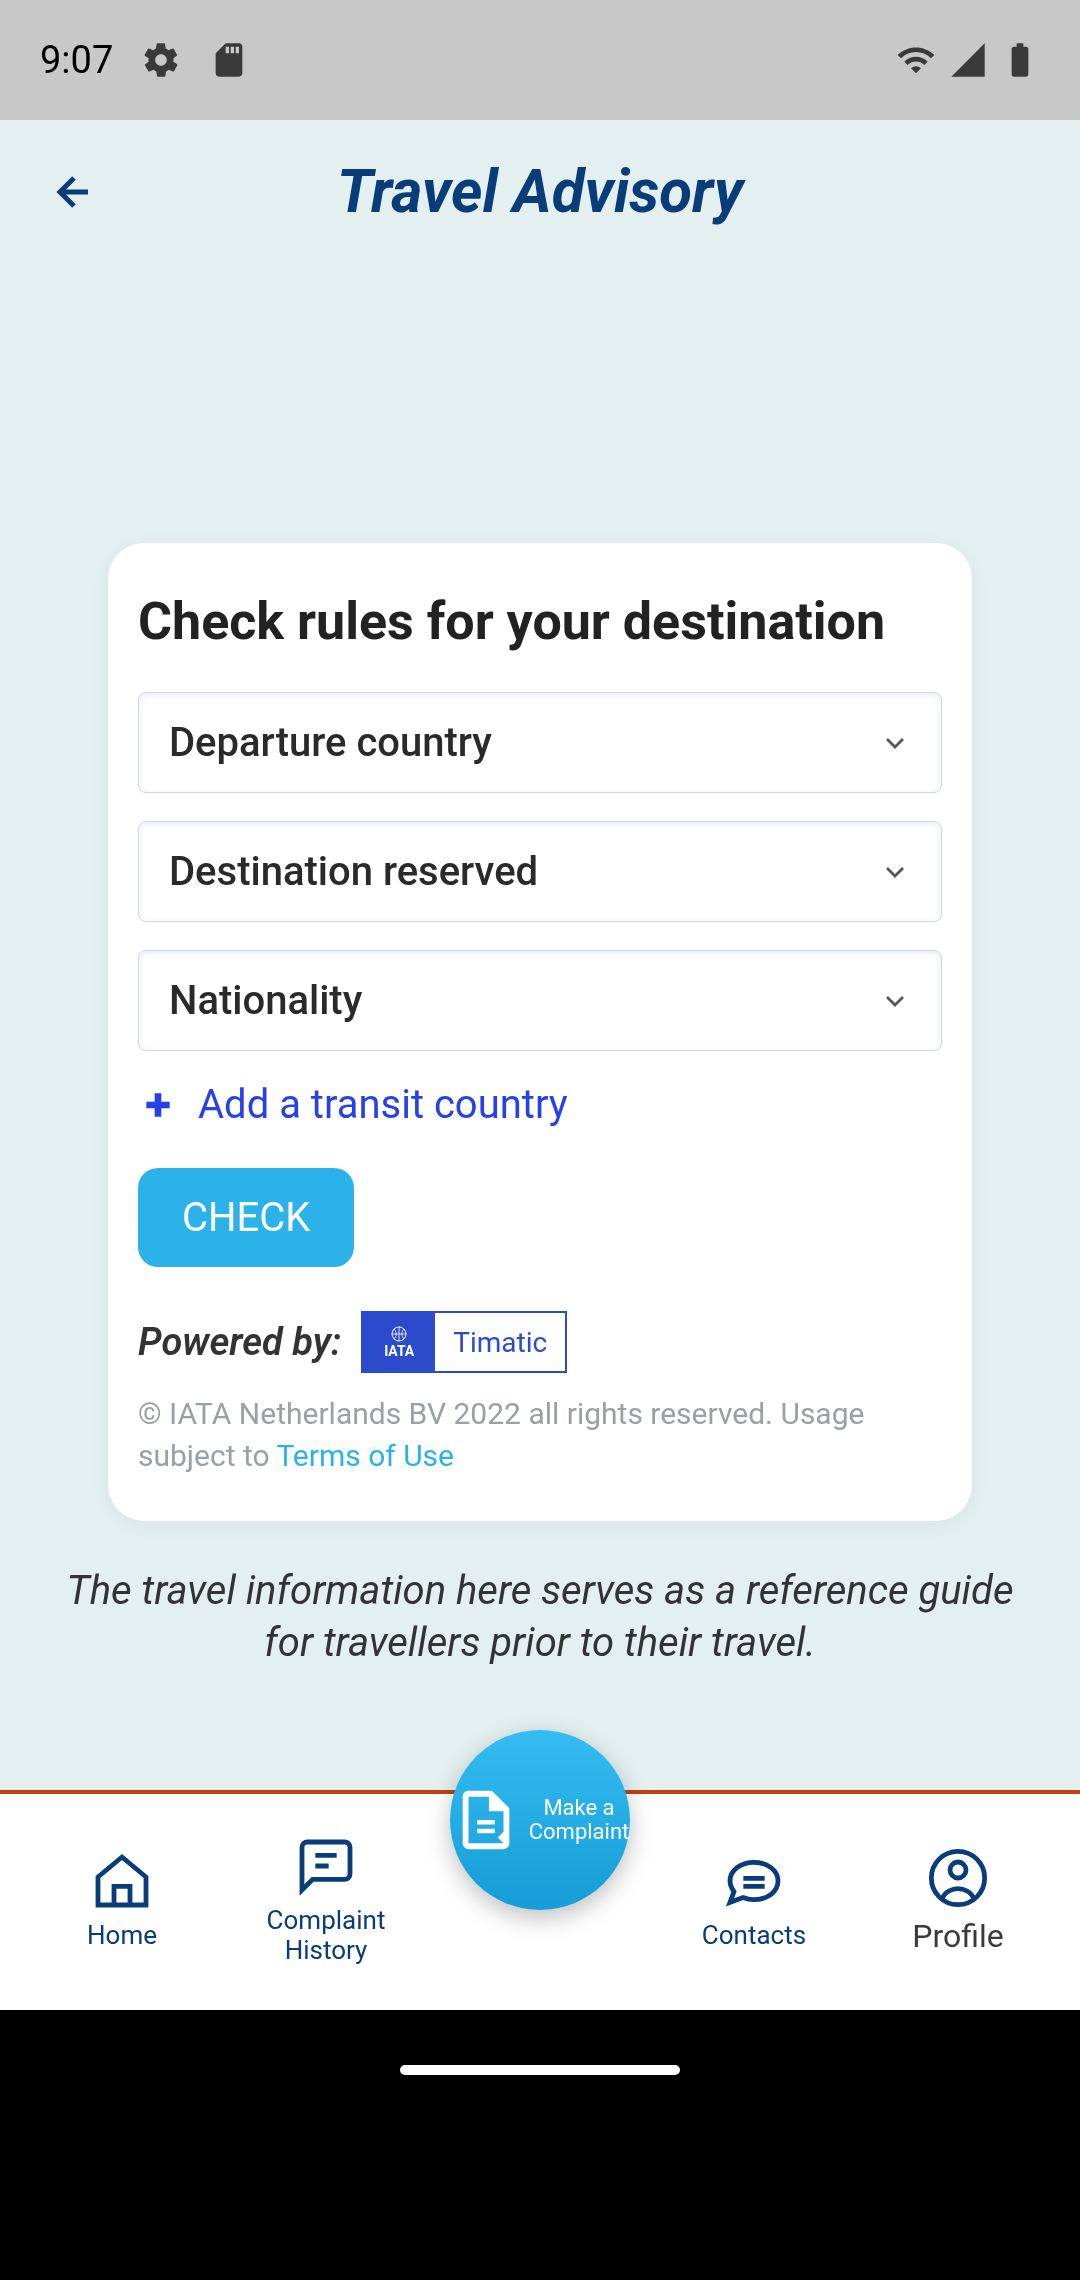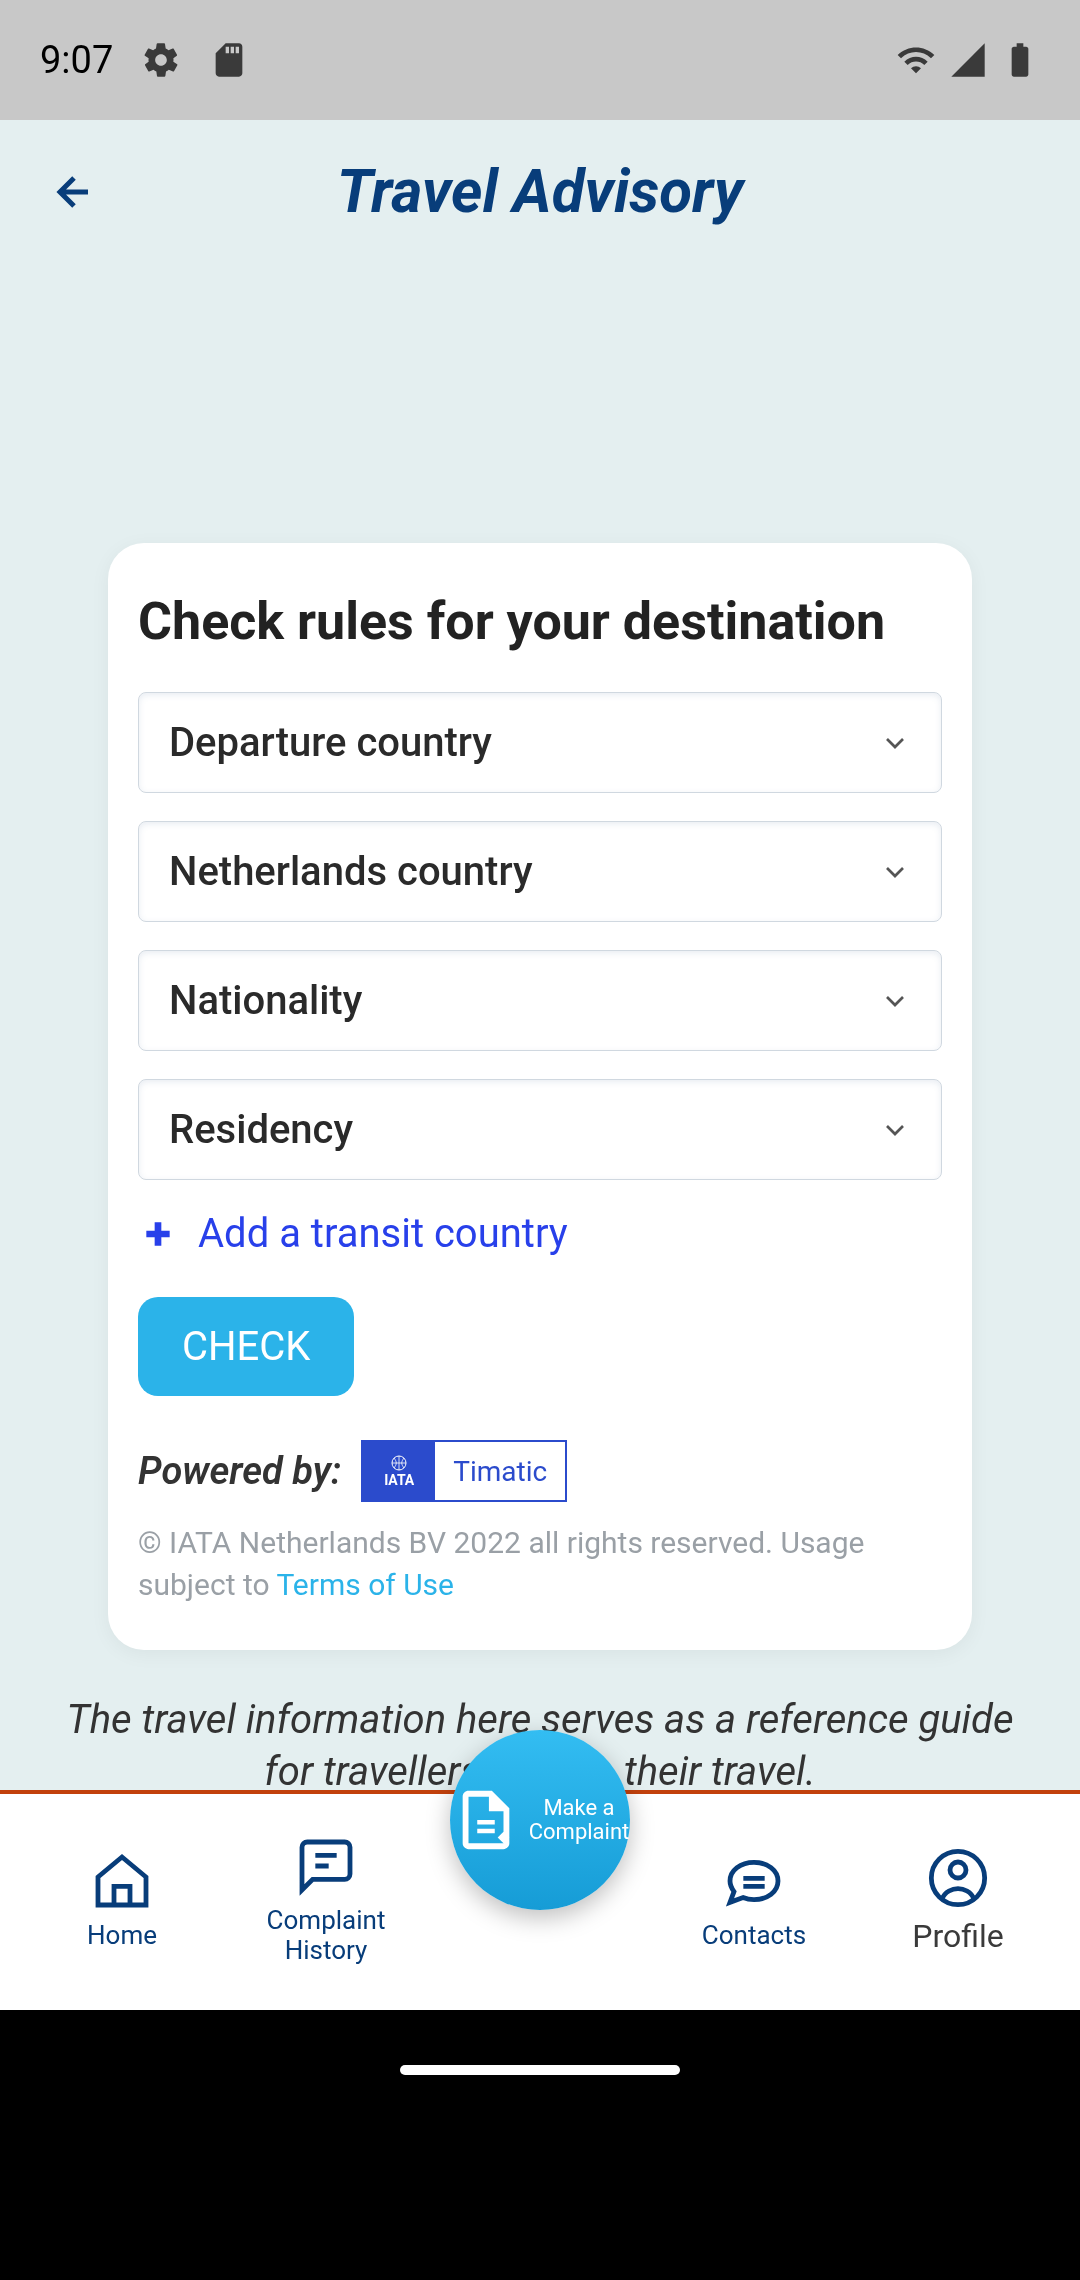--- a/index.html
+++ b/index.html
@@ -93,39 +93,33 @@
     <div class="card-title">Check rules for your destination</div>
     
     <div class="select-field">
       <span class="select-label">Departure country</span>
       <svg class="chevron" viewBox="0 0 24 24" fill="none" stroke="#555" stroke-width="2">
           <path d="M6 9l6 6 6-6"></path>
         </svg>
     </div>
     
     <div class="select-field">
-      <span class="select-label">Netherlands country</span>
+      <span class="select-label">Destination reserved</span>
       <svg class="chevron" viewBox="0 0 24 24" fill="none" stroke="#555" stroke-width="2">
           <path d="M6 9l6 6 6-6"></path>
         </svg>
     </div>
     
     <div class="select-field">
       <span class="select-label">Nationality</span>
       <svg class="chevron" viewBox="0 0 24 24" fill="none" stroke="#555" stroke-width="2">
           <path d="M6 9l6 6 6-6"></path>
         </svg>
     </div>
     
-    <div class="select-field">
-      <span class="select-label">Residency</span>
-      <svg class="chevron" viewBox="0 0 24 24" fill="none" stroke="#555" stroke-width="2">
-          <path d="M6 9l6 6 6-6"></path>
-        </svg>
-    </div>
     
     <div class="add-transit">
       <svg class="plus-icon" viewBox="0 0 24 24" fill="none" stroke="#2840ea" stroke-width="4">
           <path d="M12 5v14M5 12h14"></path>
         </svg>
       <span class="add-transit-label">Add a transit country</span>
     </div>
     
     <button class="check-btn">CHECK</button>
     

